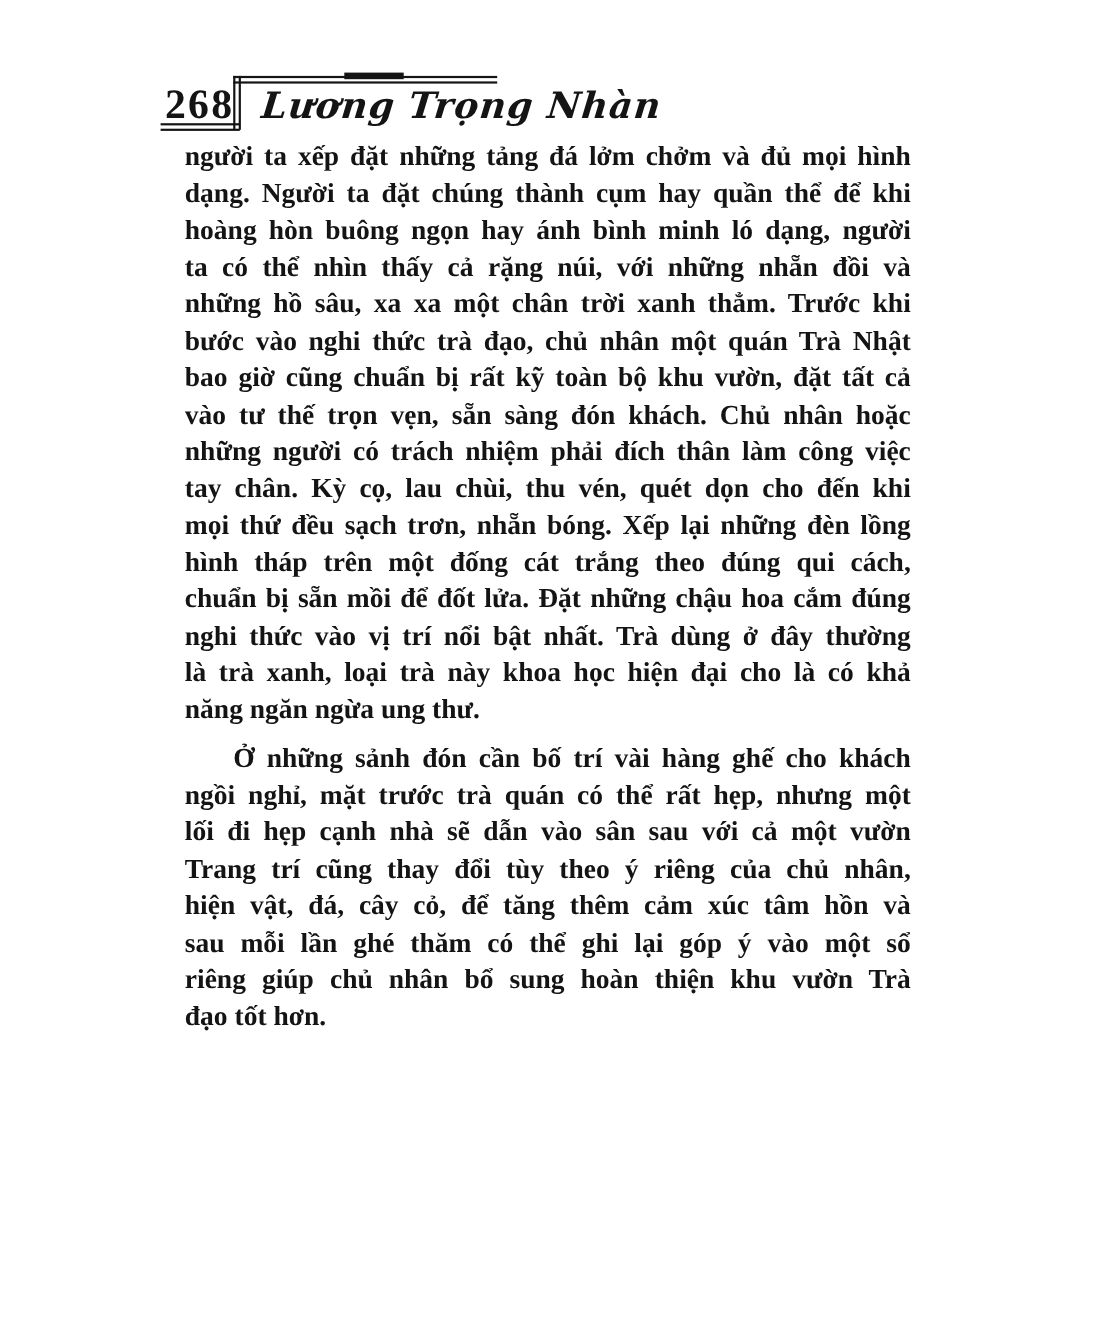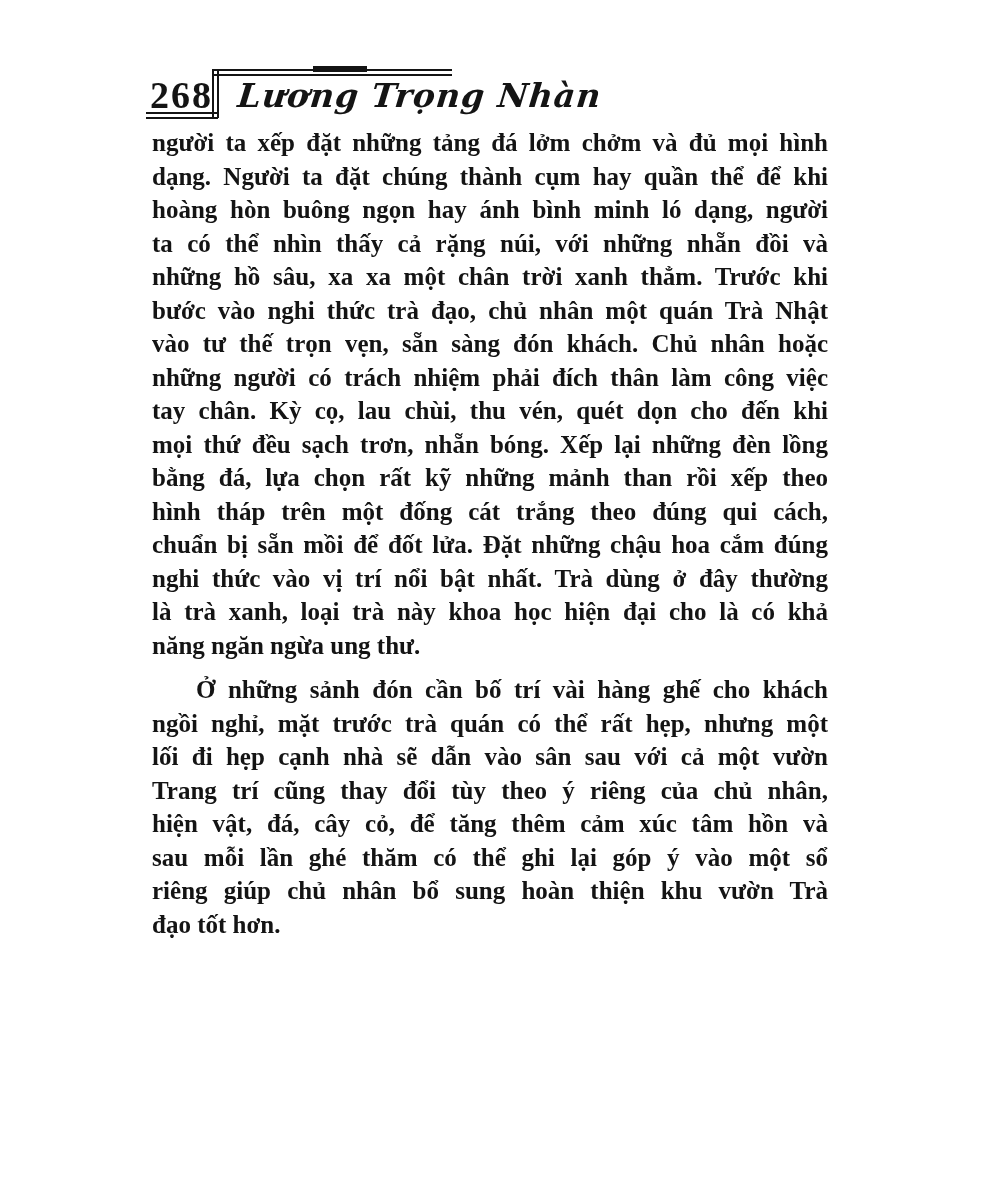--- a/index.html
+++ b/index.html
@@ -62,21 +62,21 @@
   .rule-step-v        { left: 212px; top: 69px;  height: 49px; }
   .rule-thick-overlay { left: 313px; top: 66px;  width: 54px; height: 6px; }
 
   
   .text-block {
     position: absolute;
     left: 152px;
     top: 126px;
     width: 676px;
   }
-  .paragraph { margin: 0 0 11px 0; }
+  .paragraph { margin: 0 0 11px 16px; }
   .paragraph:last-child { margin-bottom: 0; }
   .text-line {
     font-size: 25px;
     font-weight: 700;
     line-height: 33.5px;
     text-align: justify;
     text-align-last: justify;
     white-space: normal;
     height: 33.5px;
     overflow: hidden;
@@ -105,25 +105,25 @@
   </header>
 
   <main class="text-block">
       <div class="paragraph">
         <div class="text-line">người ta xếp đặt những tảng đá lởm chởm và đủ mọi hình</div>
         <div class="text-line">dạng. Người ta đặt chúng thành cụm hay quần thể để khi</div>
         <div class="text-line">hoàng hòn buông ngọn hay ánh bình minh ló dạng, người</div>
         <div class="text-line">ta có thể nhìn thấy cả rặng núi, với những nhẵn đồi và</div>
         <div class="text-line">những hồ sâu, xa xa một chân trời xanh thẳm. Trước khi</div>
         <div class="text-line">bước vào nghi thức trà đạo, chủ nhân một quán Trà Nhật</div>
+        <div class="text-line">bao giờ cũng chuẩn bị rất kỹ toàn bộ khu vườn, đặt tất cả</div>
         <div class="text-line">vào tư thế trọn vẹn, sẵn sàng đón khách. Chủ nhân hoặc</div>
         <div class="text-line">những người có trách nhiệm phải đích thân làm công việc</div>
         <div class="text-line">tay chân. Kỳ cọ, lau chùi, thu vén, quét dọn cho đến khi</div>
         <div class="text-line">mọi thứ đều sạch trơn, nhẵn bóng. Xếp lại những đèn lồng</div>
-        <div class="text-line">bằng đá, lựa chọn rất kỹ những mảnh than rồi xếp theo</div>
         <div class="text-line">hình tháp trên một đống cát trắng theo đúng qui cách,</div>
         <div class="text-line">chuẩn bị sẵn mồi để đốt lửa. Đặt những chậu hoa cắm đúng</div>
         <div class="text-line">nghi thức vào vị trí nổi bật nhất. Trà dùng ở đây thường</div>
         <div class="text-line">là trà xanh, loại trà này khoa học hiện đại cho là có khả</div>
         <div class="text-line last-line">năng ngăn ngừa ung thư.</div>
       </div>
       <div class="paragraph indented">
         <div class="text-line">Ở những sảnh đón cần bố trí vài hàng ghế cho khách</div>
         <div class="text-line">ngồi nghỉ, mặt trước trà quán có thể rất hẹp, nhưng một</div>
         <div class="text-line">lối đi hẹp cạnh nhà sẽ dẫn vào sân sau với cả một vườn</div>

